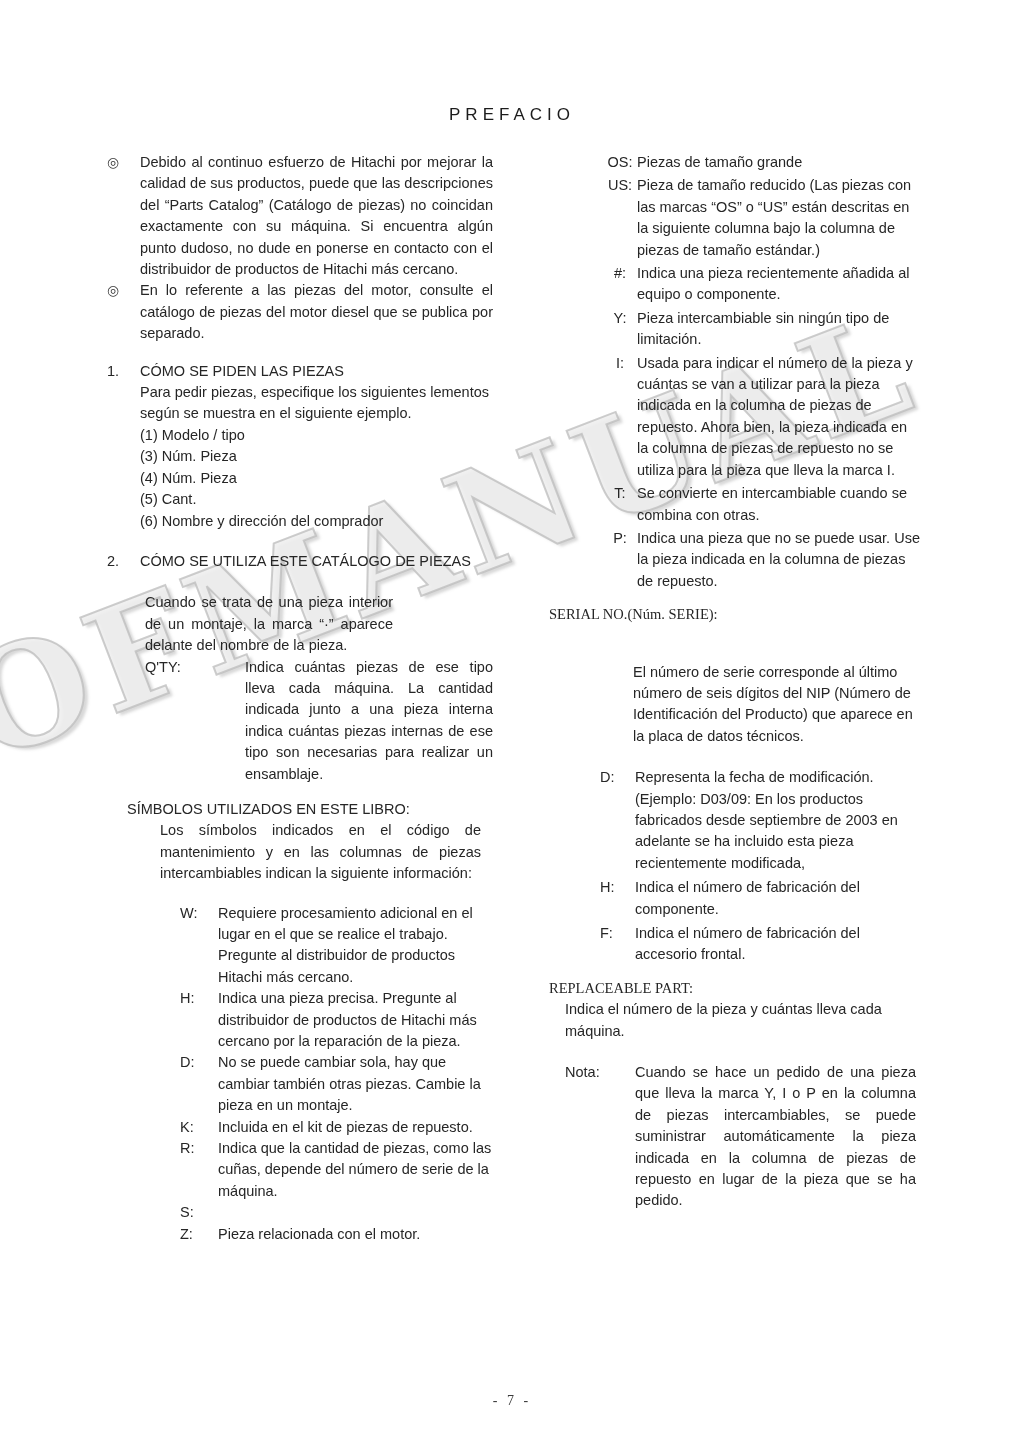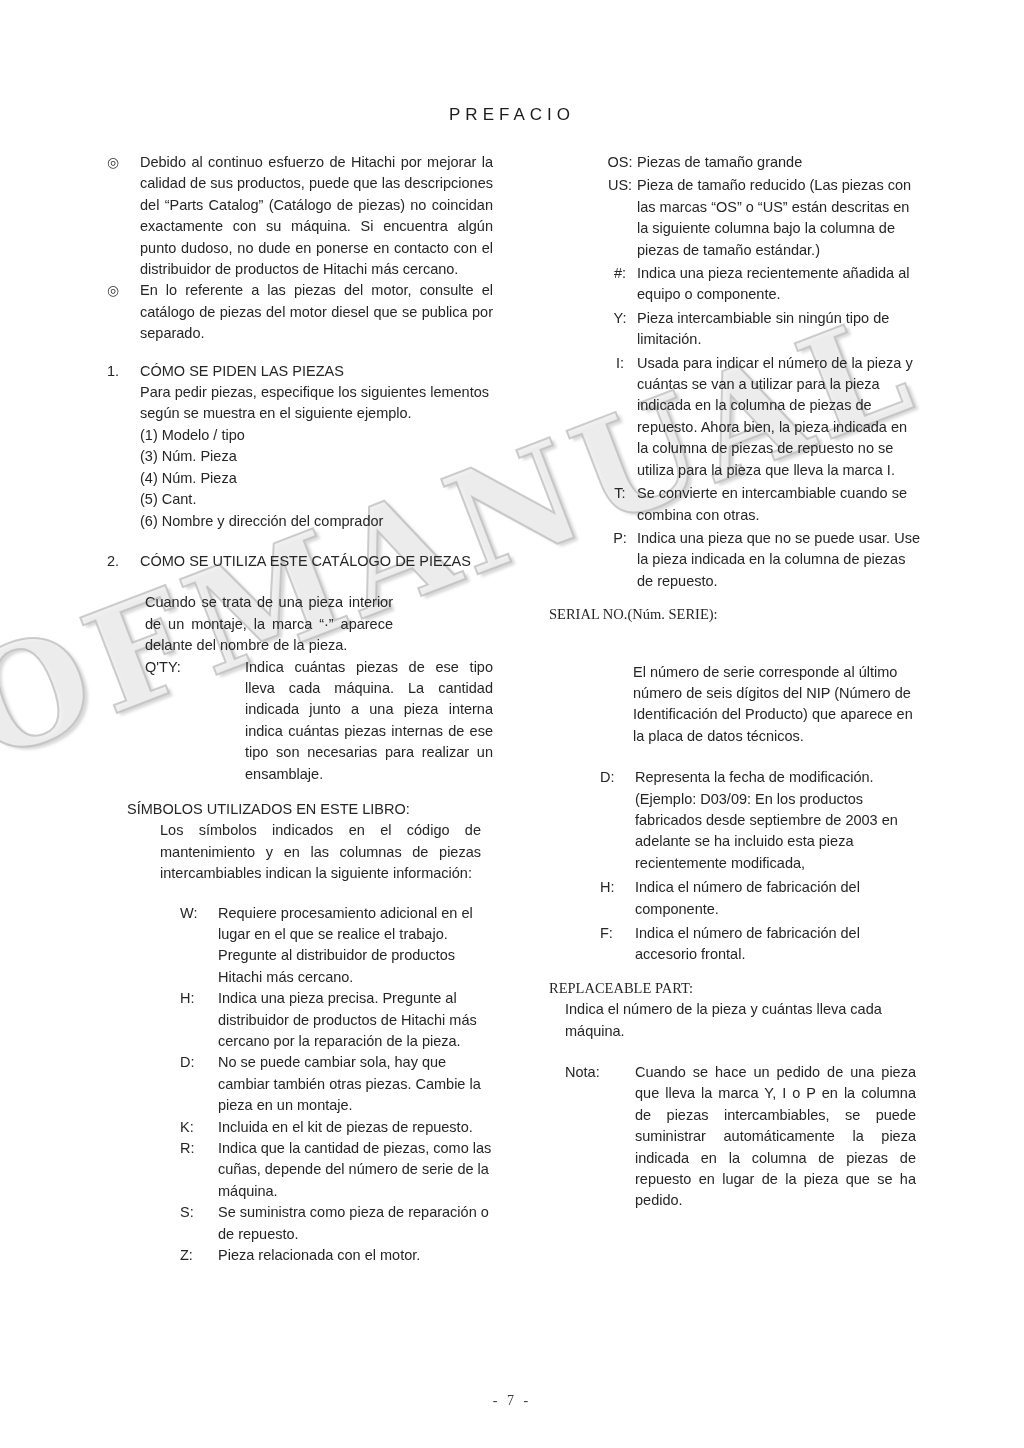--- a/index.html
+++ b/index.html
@@ -171,21 +171,20 @@
         <div class="symrow">
           <span class="symletter">K:</span>
           <p class="symtext">Incluida en el kit de piezas de repuesto.</p>
         </div>
         <div class="symrow">
           <span class="symletter">R:</span>
           <p class="symtext">Indica que la cantidad de piezas, como las cuñas, depende del número de serie de la máquina.</p>
         </div>
         <div class="symrow">
           <span class="symletter">S:</span>
-          <p class="symtext">Se suministra como pieza de reparación o de repuesto.</p>
         </div>
         <div class="symrow">
           <span class="symletter">Z:</span>
           <p class="symtext">Pieza relacionada con el motor.</p>
         </div>
       </div>
     </div>
 
     <div class="col-right">
 

